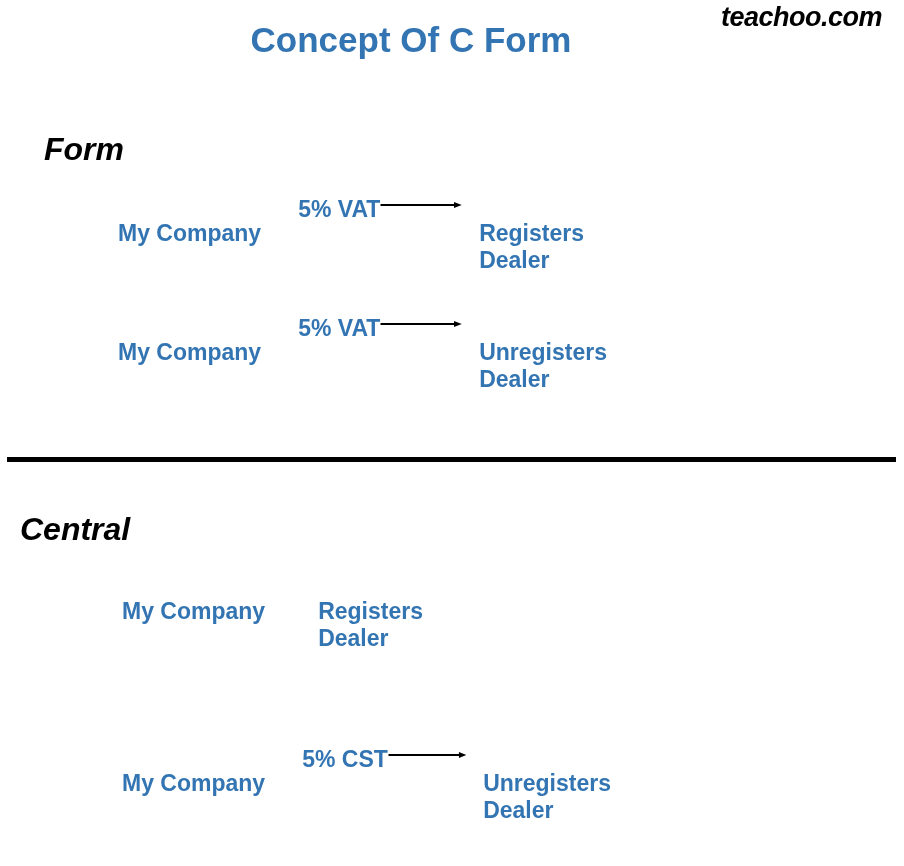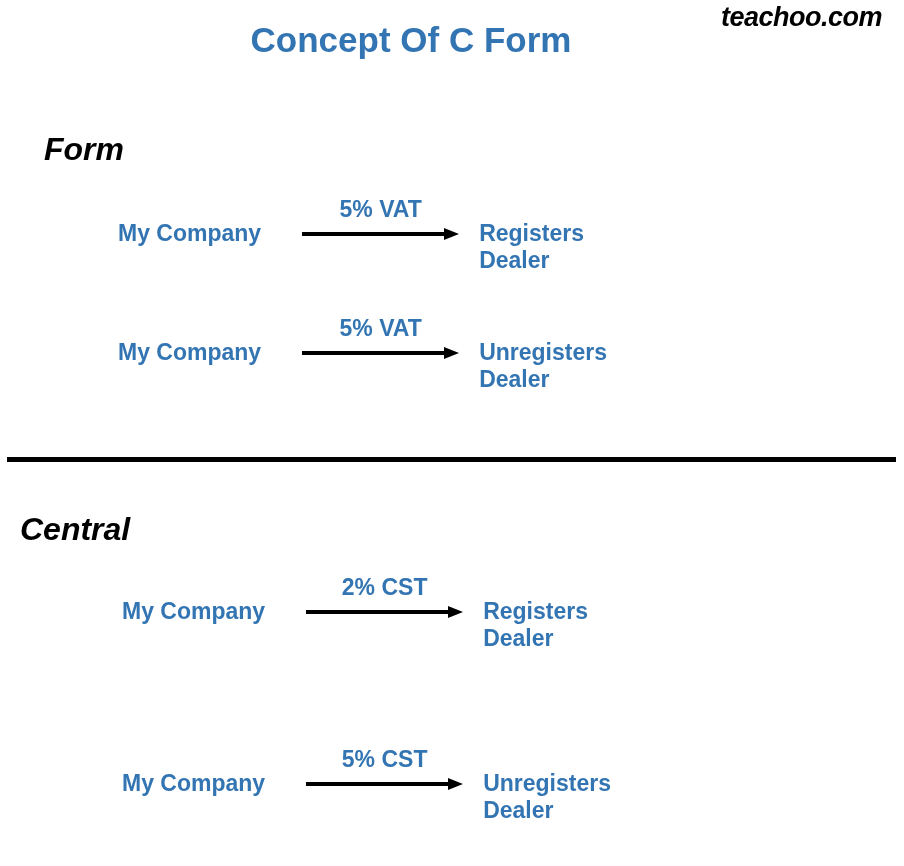--- a/index.html
+++ b/index.html
@@ -88,22 +88,21 @@
     text-align: right;
     padding-top: 22px;
   }
   .node-right {
     padding-top: 22px;
   }
 
   
   .arrow-group {
     display: flex;
-    flex-direction: column;
-    align-items: center;
+    align-items: flex-start;
     width: 165px;
   }
   .arrow-label {
     font-size: 23px;
     font-weight: bold;
     color: #3375B3;
     white-space: nowrap;
     line-height: 1;
     margin-bottom: 6px;
   }
@@ -176,27 +175,20 @@
   </div>
 
   <div class="divider"></div>
 
   <div class="section-heading heading-central">Central</div>
 
   <div class="flow-row row-central-reg">
     <div class="node-label node-left">My Company</div>
     <div class="gap-left"></div>
     <div class="arrow-stack">
-      <div class="arrow-group">
-        <div class="arrow-label">2% CST</div>
-        <svg class="arrow-svg" width="160" height="14" viewBox="0 0 160 14">
-          <line x1="1" y1="7" x2="146" y2="7" stroke="#000000" stroke-width="4"></line>
-          <polygon points="143,1 158,7 143,13" fill="#000000"></polygon>
-        </svg>
-      </div>
     </div>
     <div class="gap-right"></div>
     <div class="node-label node-right">
       <div>Registers</div>
       <div>Dealer</div>
     </div>
   </div>
 
   <div class="flow-row row-central-unreg">
     <div class="node-label node-left">My Company</div>

